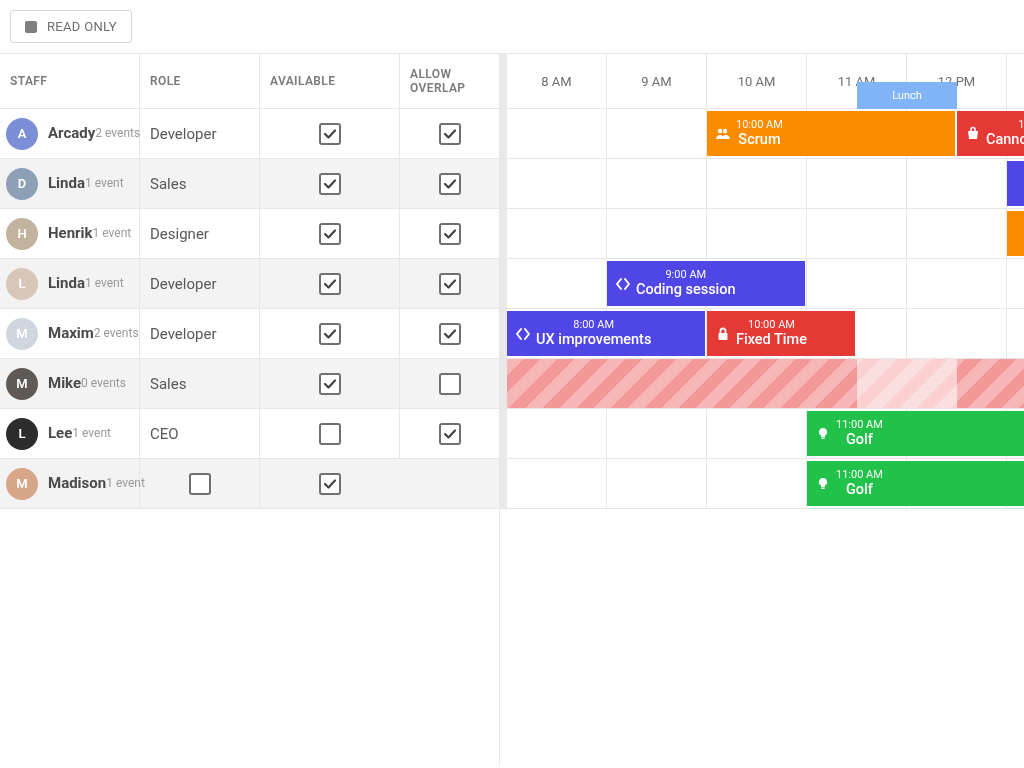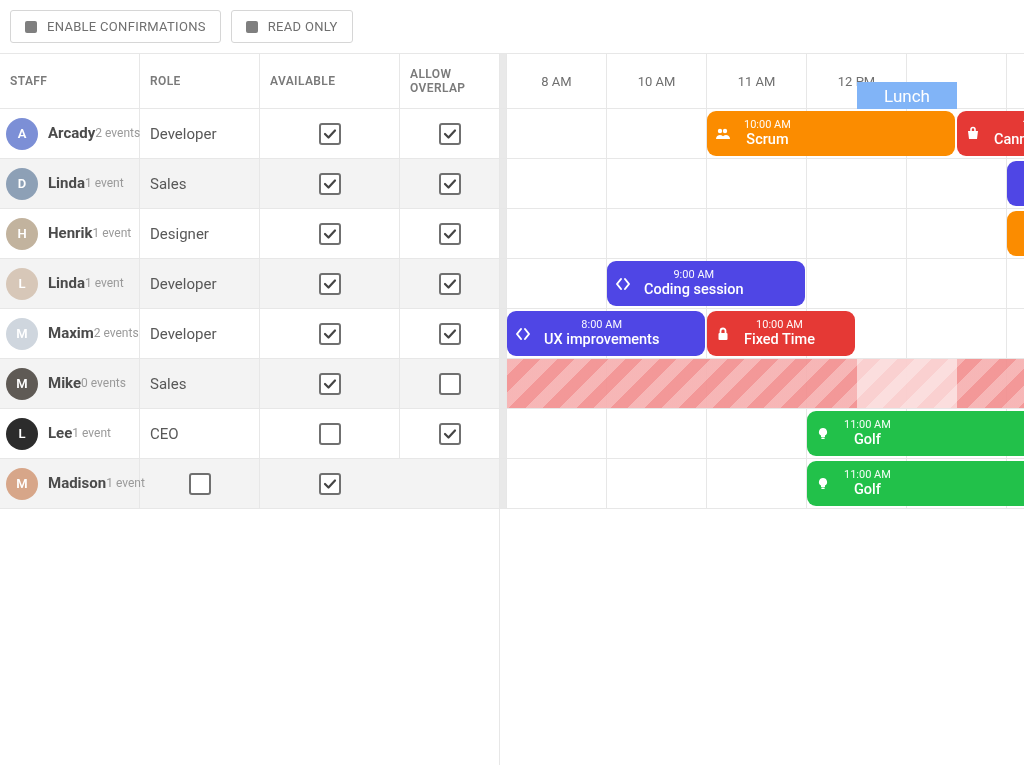--- a/index.html
+++ b/index.html
@@ -141,21 +141,21 @@
     border-right: 1px solid var(--line);
   }
   .gutter { width: 7px; flex: none; background: #e9e9e9; border-right: 1px solid var(--line); }
 
   .lunch-range {
     position: absolute;
     top: 28px;
     height: 27px;
     background: var(--blue-soft);
     color: #fff;
-    font-size: 17px;
+    font-size: 11px;
     display: flex; align-items: center; justify-content: center;
     border-radius: 0;
   }
 
   .rows {
     position: relative;
   }
   .tl-row {
     height: 50px;
     display: flex;
@@ -185,25 +185,25 @@
     position: absolute;
     top: 0; bottom: 0;
     background: rgba(255,255,255,.55);
     z-index: 1;
   }
 
   .ev {
     position: absolute;
     top: 2px; bottom: 2px;
     color: #fff;
-    border-radius: 9px;
+    border-radius: 0;
     padding: 5px 8px 4px 8px;
     z-index: 2;
     display: flex; align-items: center;
-    gap: 13px;
+    gap: 5px;
     overflow: hidden;
     white-space: nowrap;
     cursor: pointer;
   }
   .ev .ev-icon { flex: none; display: inline-flex; }
   .ev .ev-text { display: flex; flex-direction: column; line-height: 1.15; min-width: 0; }
   .ev .ev-time { font-size: 11px; opacity: .96; }
   .ev .ev-title { font-size: 14.5px; font-weight: 500; }
   .ev.tiny { padding: 4px; justify-content: center; }
 
@@ -211,24 +211,20 @@
   .c-red { background: var(--red); }
   .c-purple { background: var(--purple); }
   .c-green { background: var(--green); }
 
   svg { display: block; }
 </style>
 </head>
 <body>
 
 <div class="toolbar">
-  <div class="tb-btn">
-    <span class="fake-check"></span>
-    <span>ENABLE CONFIRMATIONS</span>
-  </div>
   <div class="tb-btn">
     <span class="fake-check"></span>
     <span>READ ONLY</span>
   </div>
 </div>
 
 <div class="content">
 
   <div class="left">
     <div class="grid-head">
@@ -431,20 +427,21 @@
           </div>
     </div>
   </div>
   </div>
 
   <div class="right">
     <div class="time-head">
       <div class="gutter"></div>
       <div id="time-cells" style="display:flex;">
           <div class="th-cell">8 AM</div>
+          <div class="th-cell">9 AM</div>
           <div class="th-cell">10 AM</div>
           <div class="th-cell">11 AM</div>
           <div class="th-cell">12 PM</div>
           <div class="th-cell"></div>
         </div>
       <div id="lunch-header" class="lunch-range" style="left: 357px; width: 100px;">
         <span>Lunch</span>
       </div>
     </div>
     <div class="rows" id="tl-rows">

